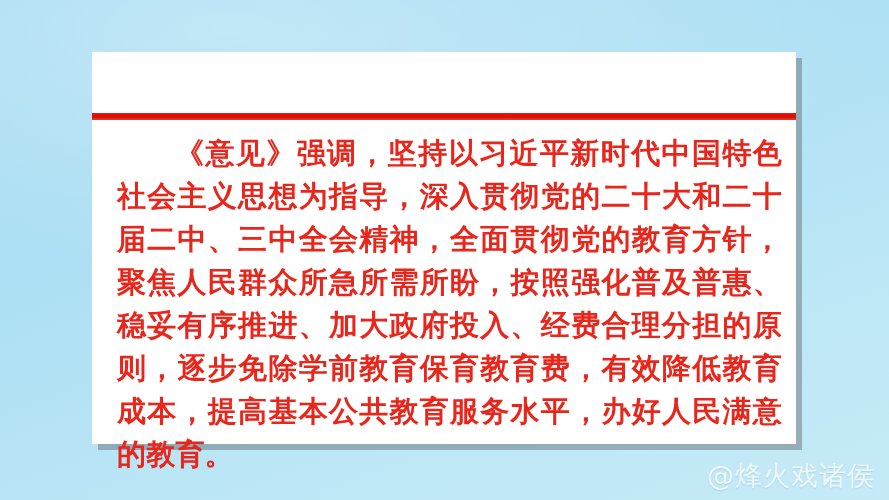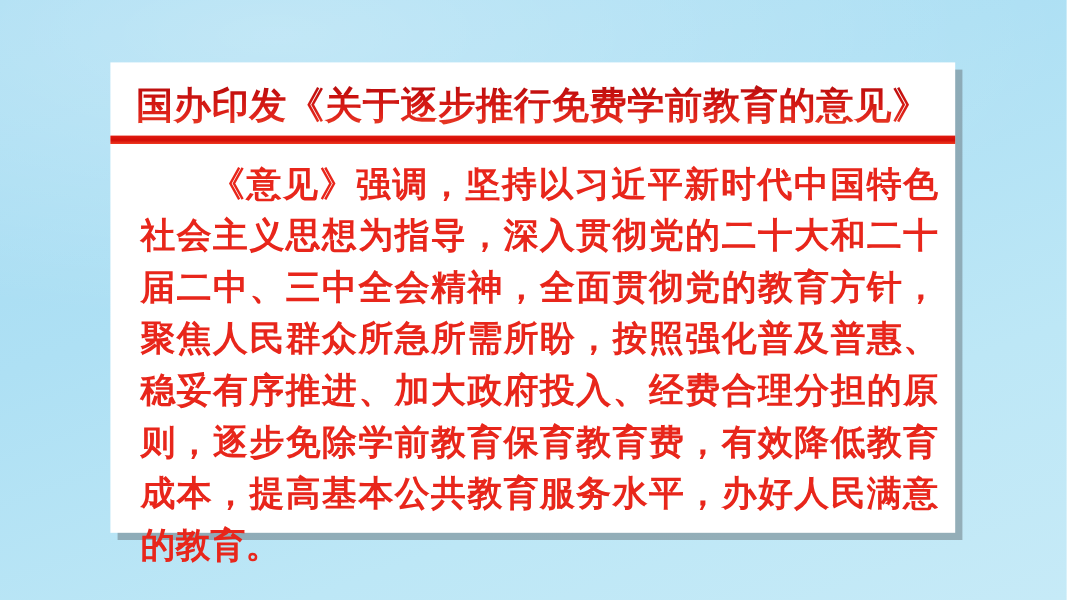--- a/index.html
+++ b/index.html
@@ -103,22 +103,22 @@
     text-shadow: 0 1px 1px rgba(130,175,195,0.35);
   }
 </style>
 </head>
 <body>
 
 <div id="stage">
 
   <div class="card">
 
-    <div class="card-title">国办印发《关于逐步推行免费学前教育的意见》</div>
 
     <div class="title-rule"></div>
 
     <div class="card-body">《意见》强调，坚持以习近平新时代中国特色社会主义思想为指导，深入贯彻党的二十大和二十届二中、三中全会精神，全面贯彻党的教育方针，聚焦人民群众所急所需所盼，按照强化普及普惠、稳妥有序推进、加大政府投入、经费合理分担的原则，逐步免除学前教育保育教育费，有效降低教育成本，提高基本公共教育服务水平，办好人民满意的教育。</div>
 
   </div>
 
+  <div class="watermark">@烽火戏诸侯</div>
 
 </div>
 
 </body></html>

